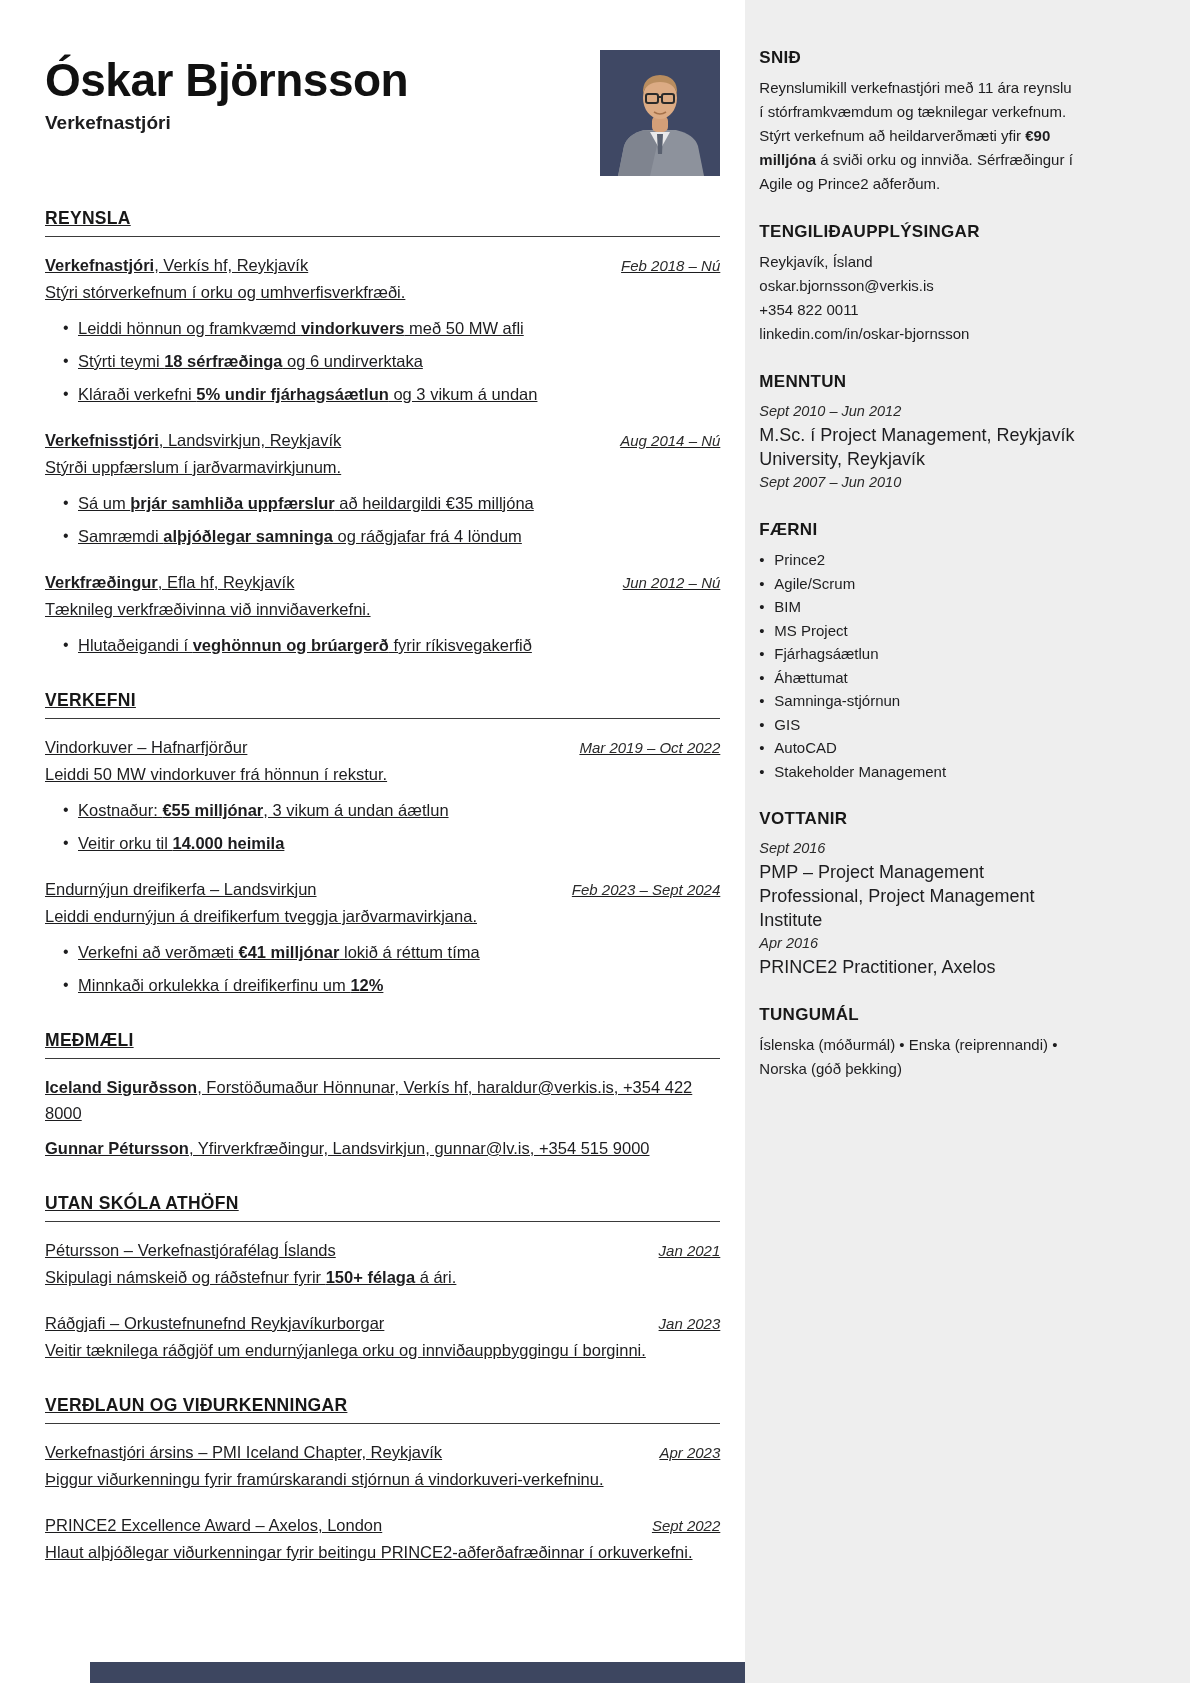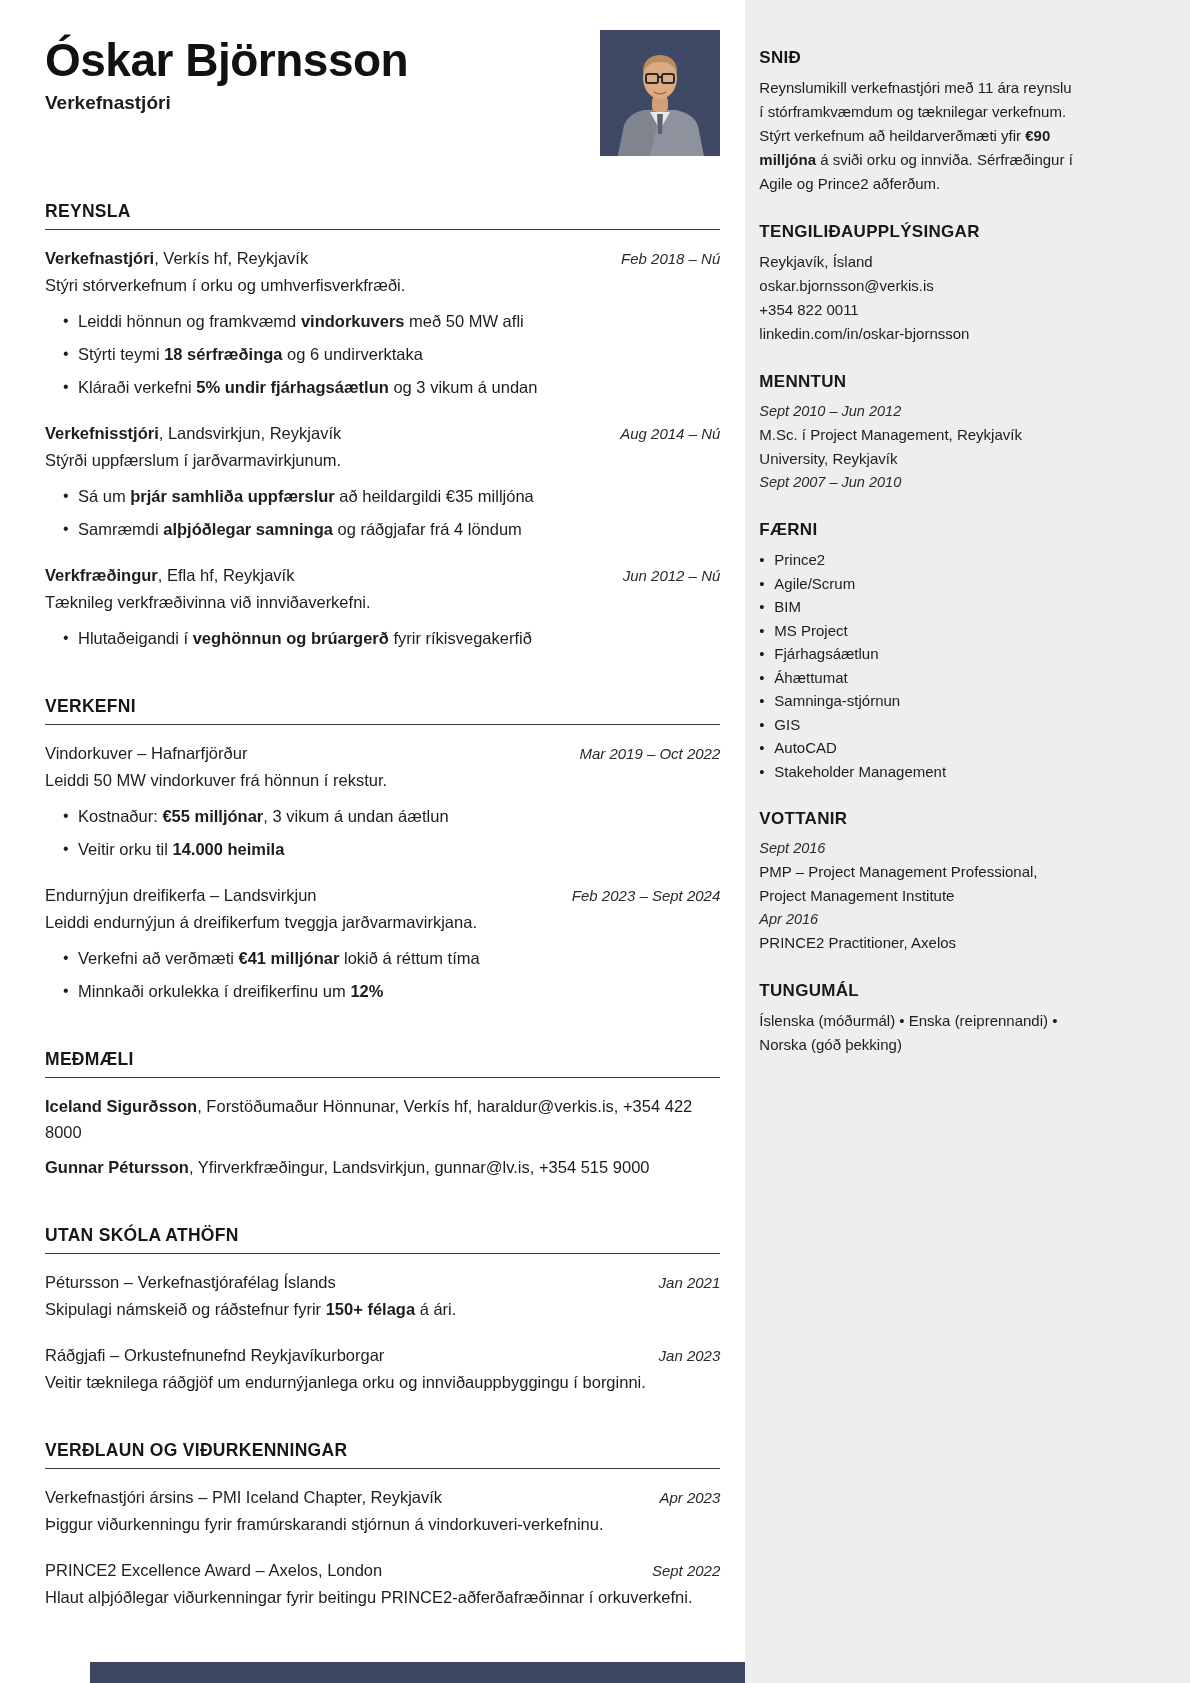--- a/index.html
+++ b/index.html
@@ -14,21 +14,21 @@
     width:1190px;
     min-height:1683px;
     display:flex;
     margin:0 auto;
     background:#ffffff;
     overflow:hidden;
   }
   
   .main {
     width:746px;
-    padding:36px 25px 60px 45px;
+    padding:56px 25px 60px 45px;
   }
   .header-row { display:flex; align-items:flex-start; justify-content:space-between; }
   .name {
     font-size:46px;
     font-weight:800;
     letter-spacing:-0.5px;
     line-height:1.05;
     color:#111;
   }
   .job-title {
@@ -39,21 +39,21 @@
   }
   .photo-frame {
     width:120px;
     height:126px;
     flex:0 0 auto;
     margin-top:-6px;
     overflow:hidden;
   }
   .photo-frame svg { display:block; }
 
-  .section { margin-top:45px; }
+  .section { margin-top:32px;text-decoration:underline; }
   .section-heading {
     font-size:17.5px;
     font-weight:700;
     letter-spacing:0.3px;
     color:#181818;
     padding-bottom:7px;
     border-bottom:1.6px solid #3a3a3a;
     margin-bottom:15px;
   }
   .entry { margin-bottom:20px; }
@@ -107,21 +107,21 @@
   }
   .side-text, .side-line { font-size:15px; line-height:24px; color:#1d1d1f; }
   .side-line { display:block; }
   .side-date {
     display:block;
     font-style:italic;
     font-size:14.5px;
     line-height:23px;
     color:#2a2a2a;
   }
-  .side-item-text { display:block; font-size:15px; line-height:24px; }
+  .side-item-text { display:block; font-size:18px; line-height:24px; }
   .side-list { list-style:none; }
   .side-list li {
     position:relative;
     padding-left:15px;
     font-size:15px;
     line-height:23.5px;
   }
   .side-list li::before {
     content:"•";
     position:absolute;

